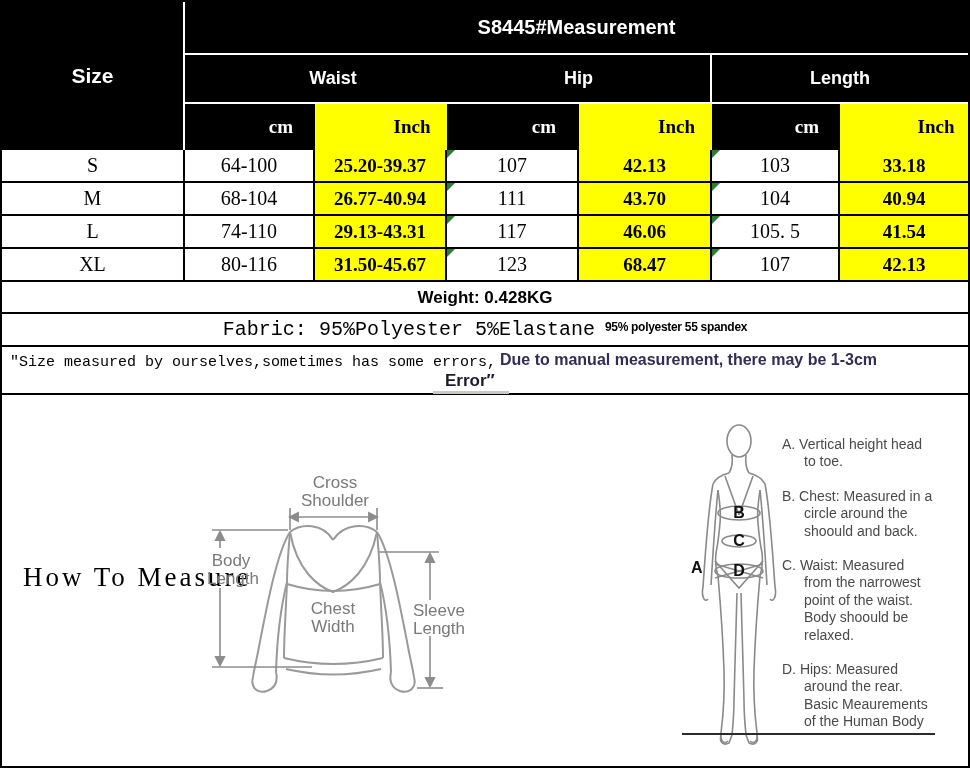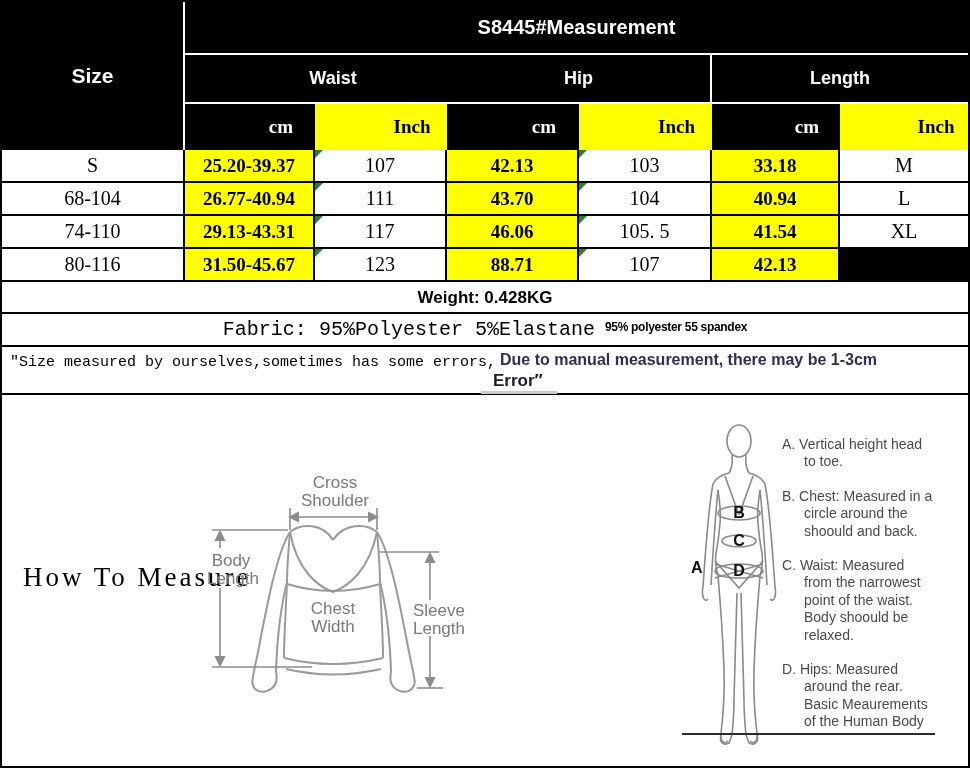--- a/index.html
+++ b/index.html
@@ -38,21 +38,21 @@
   .row-weight { position:absolute; left:0; top:282px; width:966px; height:28px; border-bottom:2px solid #000;
            display:flex; align-items:center; justify-content:center; font:bold 17px "Liberation Sans",sans-serif; }
   .row-fabric { position:absolute; left:0; top:312px; width:966px; height:31px; border-bottom:2px solid #000;
            display:flex; align-items:center; justify-content:center; }
   .fabric-main { font:20px "Liberation Mono",monospace; letter-spacing:0; }
   .fabric-note { font:bold 12px "Liberation Sans",sans-serif; letter-spacing:-0.3px; margin-left:10px; transform:translateY(-3px); }
   .row-note { position:absolute; left:0; top:345px; width:966px; height:46px; border-bottom:2px solid #000; }
   .note-left { position:absolute; left:8px; top:7px; font:15px "Liberation Mono",monospace; color:#000; white-space:nowrap; }
   .note-blue { position:absolute; left:498px; top:4px; font:bold 16px "Liberation Sans",sans-serif;
            color:var(--navy,#312d55); white-space:nowrap; }
-  .note-error { position:absolute; left:443px; top:24px; font:bold 17px "Liberation Sans",sans-serif; color:#1c1a2e;margin-left:48px; }
+  .note-error { position:absolute; left:443px; top:24px; font:bold 17px "Liberation Sans",sans-serif; color:#1c1a2e; }
   .note-error::after { content:""; position:absolute; left:-12px; right:-14px; bottom:-3px; height:3px; background:#c9c9c9; }
   
   .how-to { position:absolute; left:21px; top:560px; font:27px "Liberation Serif",serif; letter-spacing:3px; color:#000; white-space:nowrap; }
   .garment-svg { position:absolute; left:185px; top:418px; }
   .figure-svg  { position:absolute; left:663px; top:413px; }
   .guide { position:absolute; left:780px; top:434px; width:186px; color:#4a4a4a;
            font:14px "Liberation Sans",sans-serif; line-height:17.4px; }
   .guide-item { margin-bottom:17px; }
   .guide-item div { padding-left:22px; }
   .guide-item div:first-child { padding-left:0; }
@@ -74,20 +74,21 @@
   <div class="hcell unit u1">cm</div>
   <div class="hcell unit u2 yellow">Inch</div>
   <div class="hcell unit u3">cm</div>
   <div class="hcell unit u4 yellow">Inch</div>
   <div class="hcell unit u5">cm</div>
   <div class="hcell unit u6 yellow">Inch</div>
 
   <div class="data-grid">
 
     <div class="dcell">S</div>
+    <div class="dcell">64-100</div>
     <div class="dcell inch">25.20-39.37</div>
     <div class="dcell flag">107</div>
     <div class="dcell inch">42.13</div>
     <div class="dcell flag">103</div>
     <div class="dcell inch">33.18</div>
 
     <div class="dcell">M</div>
     <div class="dcell">68-104</div>
     <div class="dcell inch">26.77-40.94</div>
     <div class="dcell flag">111</div>
@@ -100,21 +101,21 @@
     <div class="dcell inch">29.13-43.31</div>
     <div class="dcell flag">117</div>
     <div class="dcell inch">46.06</div>
     <div class="dcell flag">105. 5</div>
     <div class="dcell inch">41.54</div>
 
     <div class="dcell">XL</div>
     <div class="dcell">80-116</div>
     <div class="dcell inch">31.50-45.67</div>
     <div class="dcell flag">123</div>
-    <div class="dcell inch">88.71</div>
+    <div class="dcell inch">68.47</div>
     <div class="dcell flag">107</div>
     <div class="dcell inch">42.13</div>
   </div>
 
   <div class="row-weight">
     <span>Weight: 0.428KG</span>
   </div>
 
   <div class="row-fabric">
     <span class="fabric-main">Fabric: 95%Polyester 5%Elastane</span>

